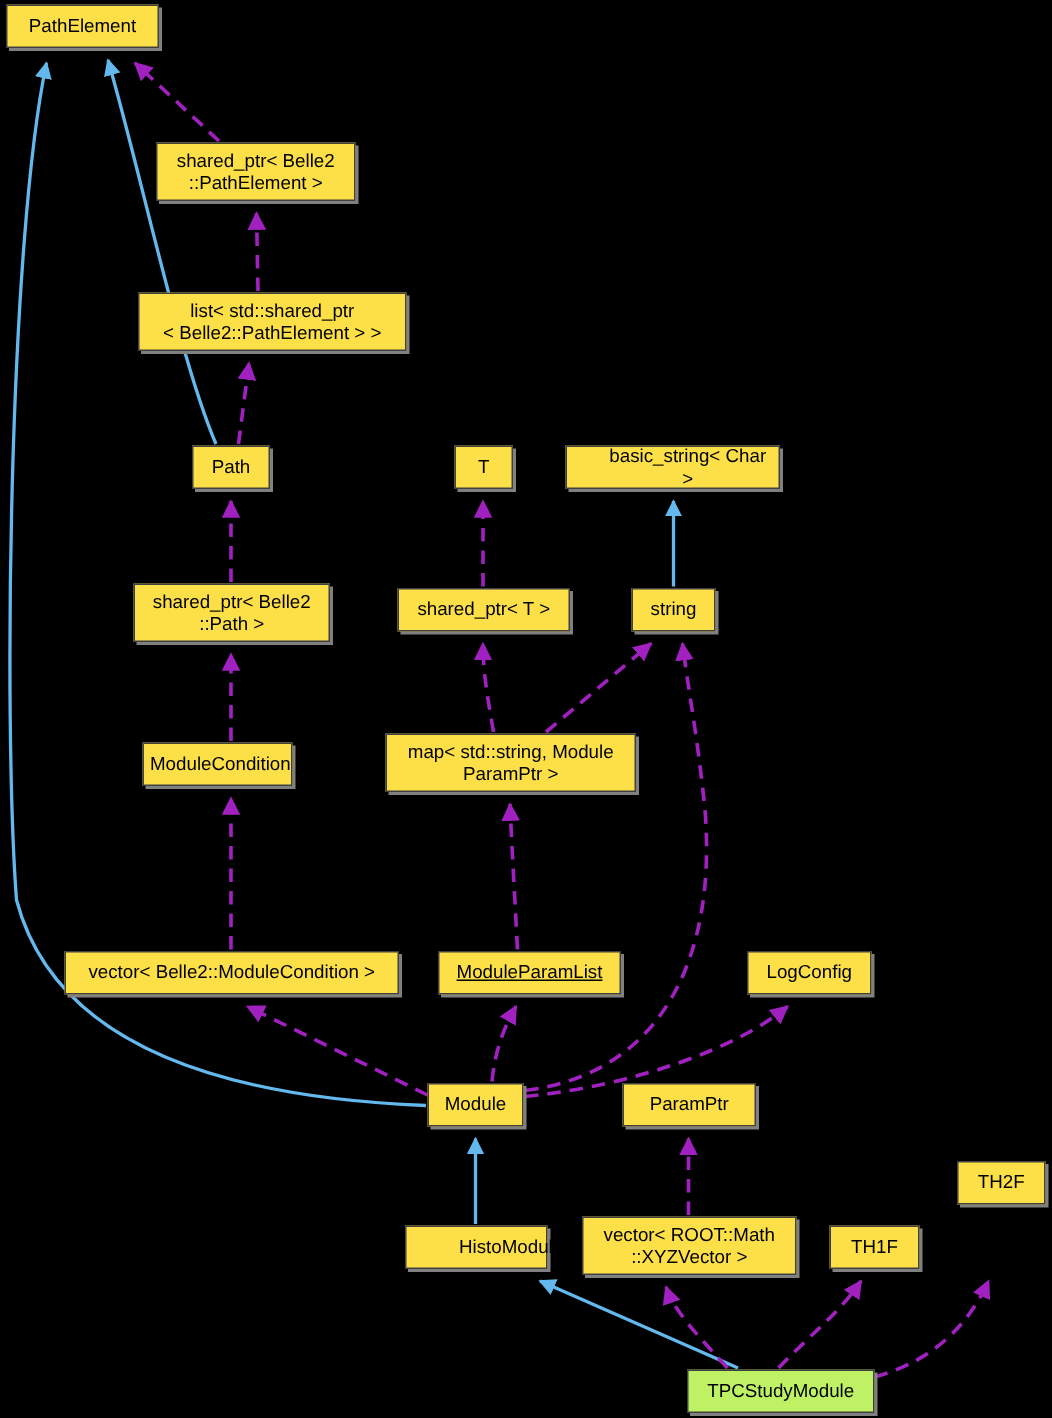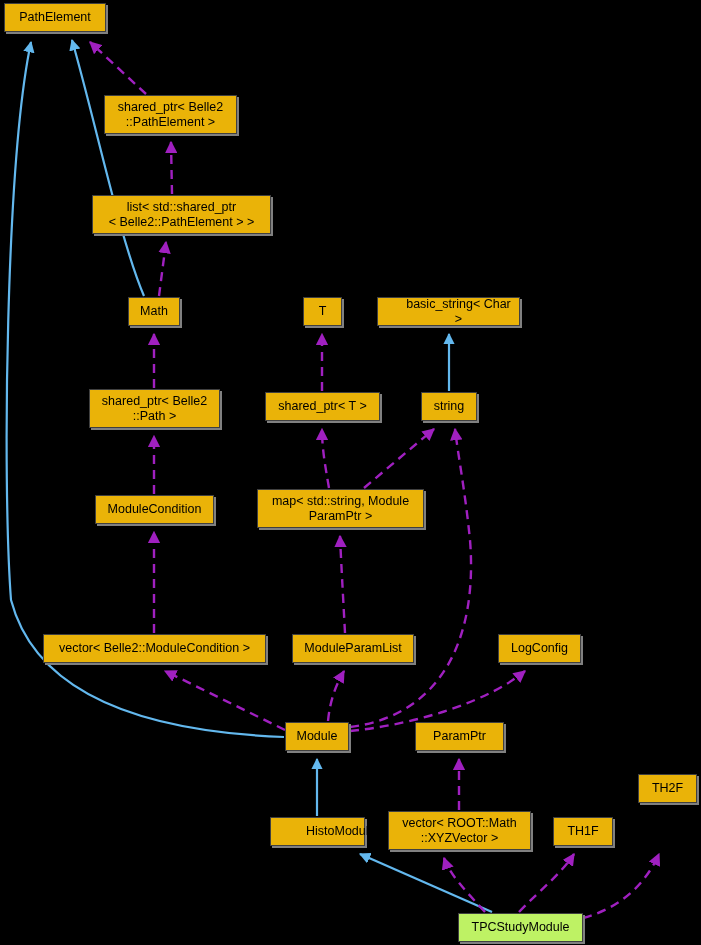--- a/index.html
+++ b/index.html
@@ -18,21 +18,21 @@
   svg#edges {
     position: absolute;
     left: 0;
     top: 0;
     width: 701px;
     height: 945px;
   }
   .node {
     position: absolute;
     box-sizing: border-box;
-    background: #eab308;
+    background: #fde047;
     border: 1px solid #404040;
     box-shadow: 2px 2px 0 0 #808080;
     display: flex;
     align-items: center;
     justify-content: center;
     text-align: center;
     color: #000000;
     font-size: 12.5px;
     line-height: 15px;
     letter-spacing: 0px;
@@ -119,21 +119,21 @@
     <span>shared_ptr&lt; Belle2
 ::PathElement &gt;</span>
   </div>
 
   <div class="node" style="left:92px; top:195px; width:179px; height:39px;">
     <span>list&lt; std::shared_ptr
 &lt; Belle2::PathElement &gt; &gt;</span>
   </div>
 
   <div class="node" style="left:128px; top:297px; width:52px; height:29px;">
-    <span>Math</span>
+    <span>Path</span>
   </div>
 
   <div class="node" style="left:303px; top:297px; width:39px; height:29px;">
     <span>T</span>
   </div>
 
   <div class="node" style="left:377px; top:297px; width:143px; height:29px;padding-left:20px;">
     <span>basic_string&lt; Char &gt;</span>
   </div>
 
@@ -143,34 +143,34 @@
   </div>
 
   <div class="node" style="left:265px; top:392px; width:115px; height:29px;">
     <span>shared_ptr&lt; T &gt;</span>
   </div>
 
   <div class="node" style="left:421px; top:392px; width:56px; height:29px;">
     <span>string</span>
   </div>
 
-  <div class="node" style="left:95px; top:495px; width:119px; height:29px;">
+  <div class="node" style="left:95px; top:495px; width:100px; height:29px;">
     <span>ModuleCondition</span>
   </div>
 
   <div class="node" style="left:257px; top:489px; width:167px; height:39px;">
     <span>map&lt; std::string, Module
 ParamPtr &gt;</span>
   </div>
 
   <div class="node" style="left:43px; top:634px; width:223px; height:29px;text-align:center;">
     <span>vector&lt; Belle2::ModuleCondition &gt;</span>
   </div>
 
-  <div class="node" style="left:292px; top:634px; width:122px; height:29px;">
+  <div class="node" style="left:292px; top:634px; width:122px; height:29px;text-decoration:underline;">
     <span>ModuleParamList</span>
   </div>
 
   <div class="node" style="left:498px; top:634px; width:83px; height:29px;justify-content:center;">
     <span>LogConfig</span>
   </div>
 
   <div class="node" style="left:285px; top:722px; width:64px; height:29px;">
     <span>Module</span>
   </div>

